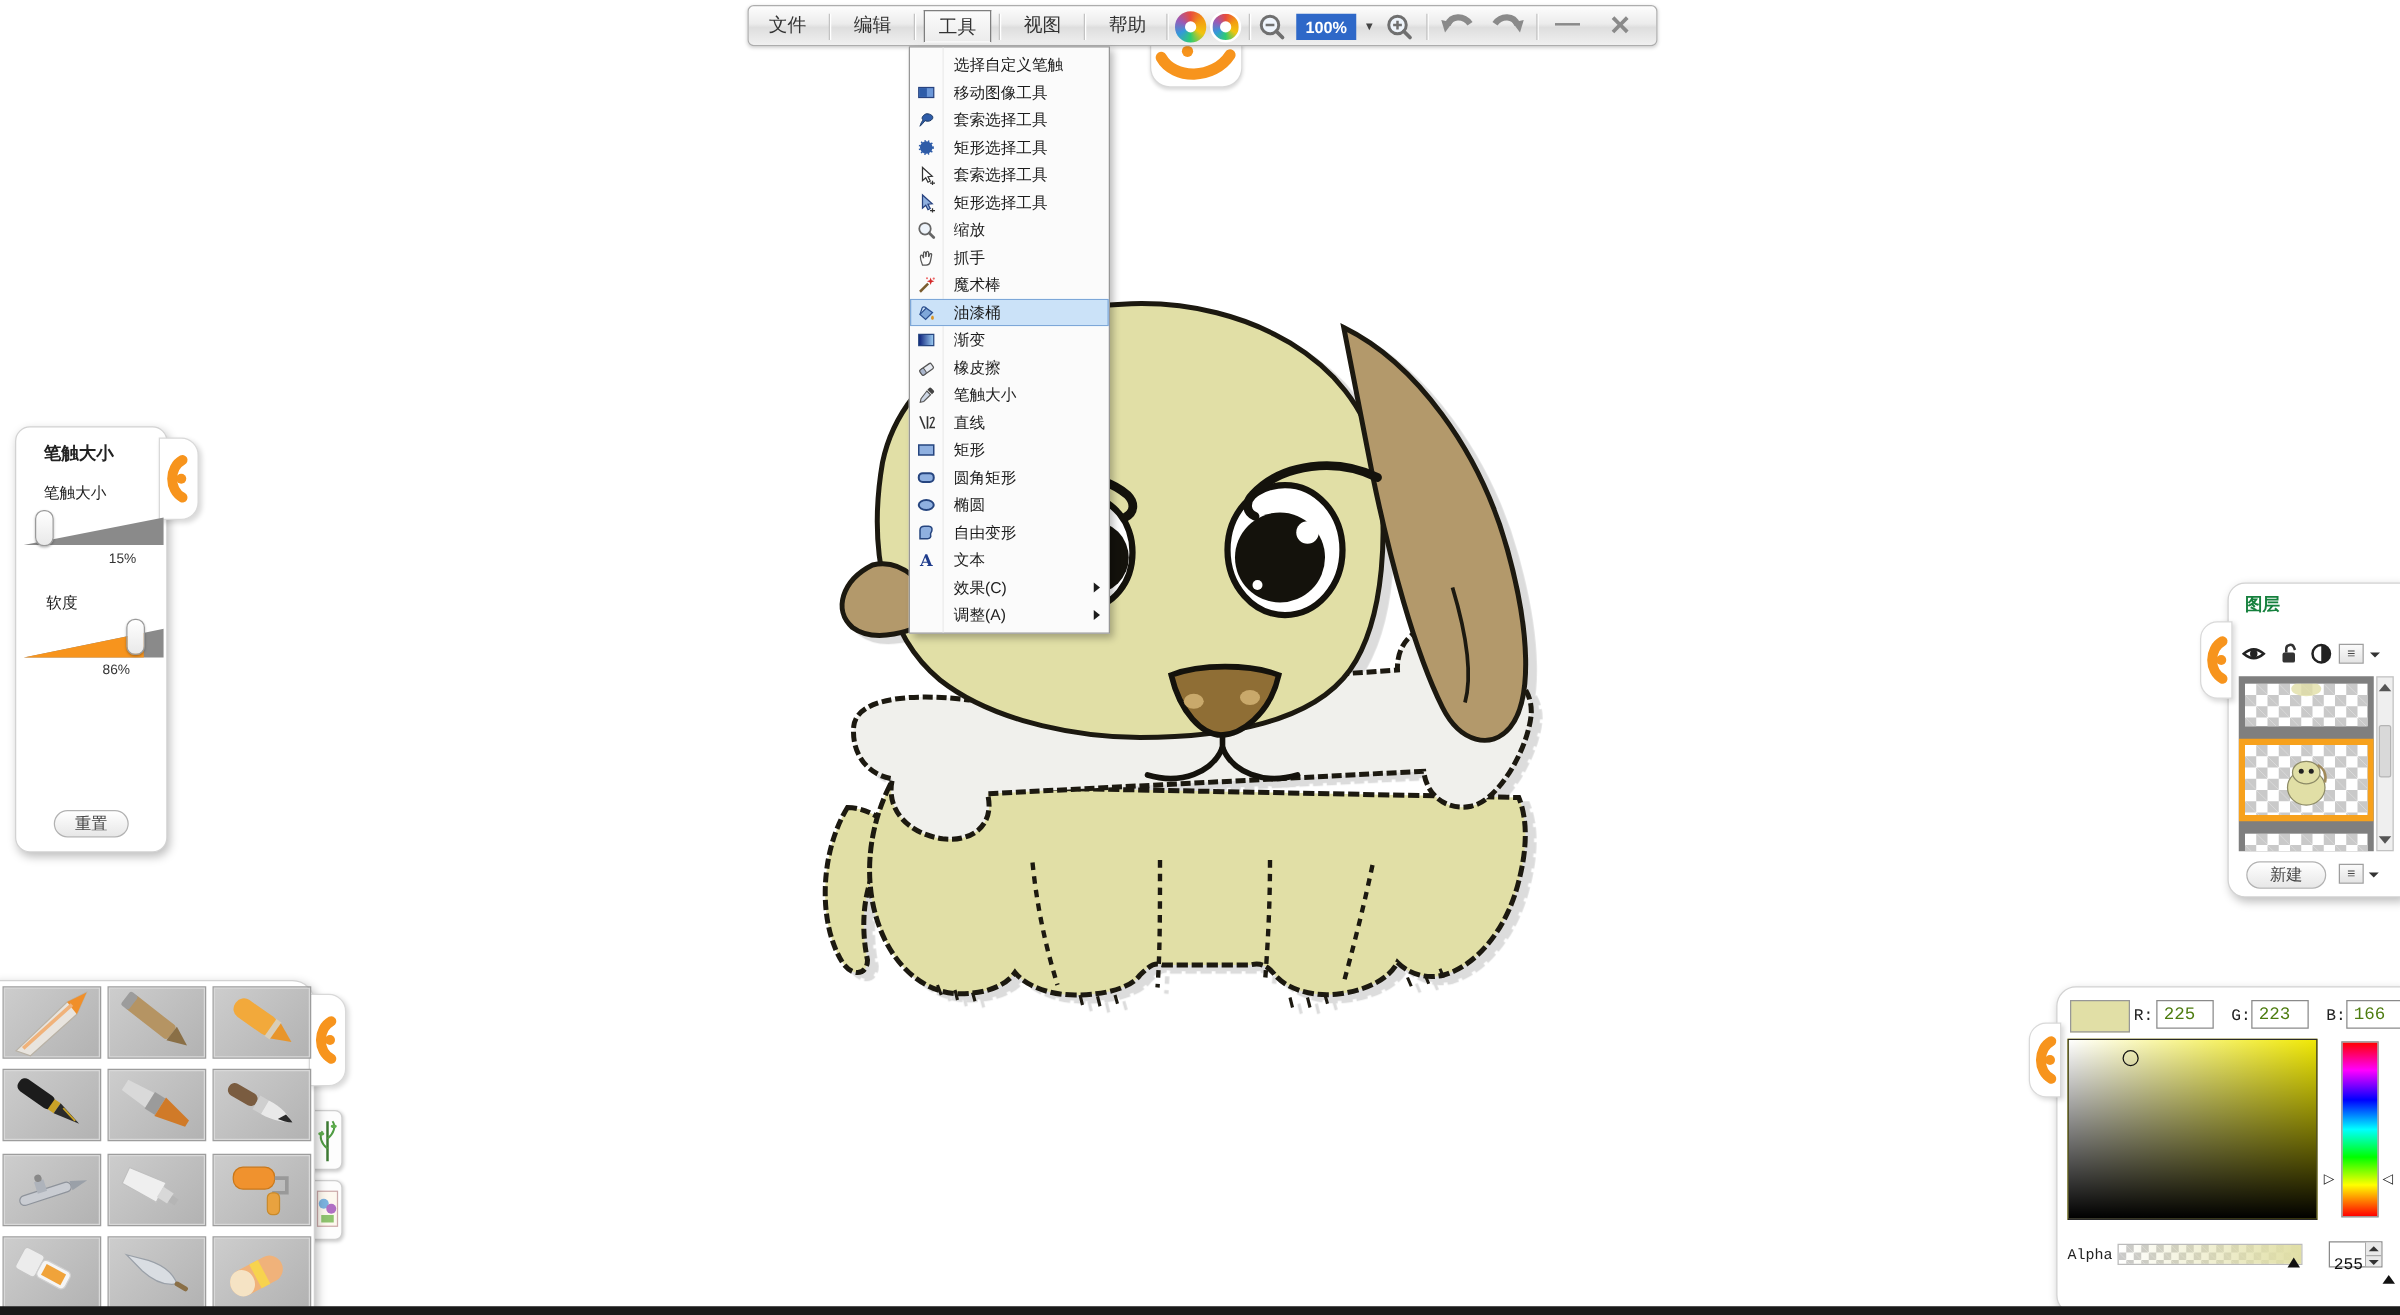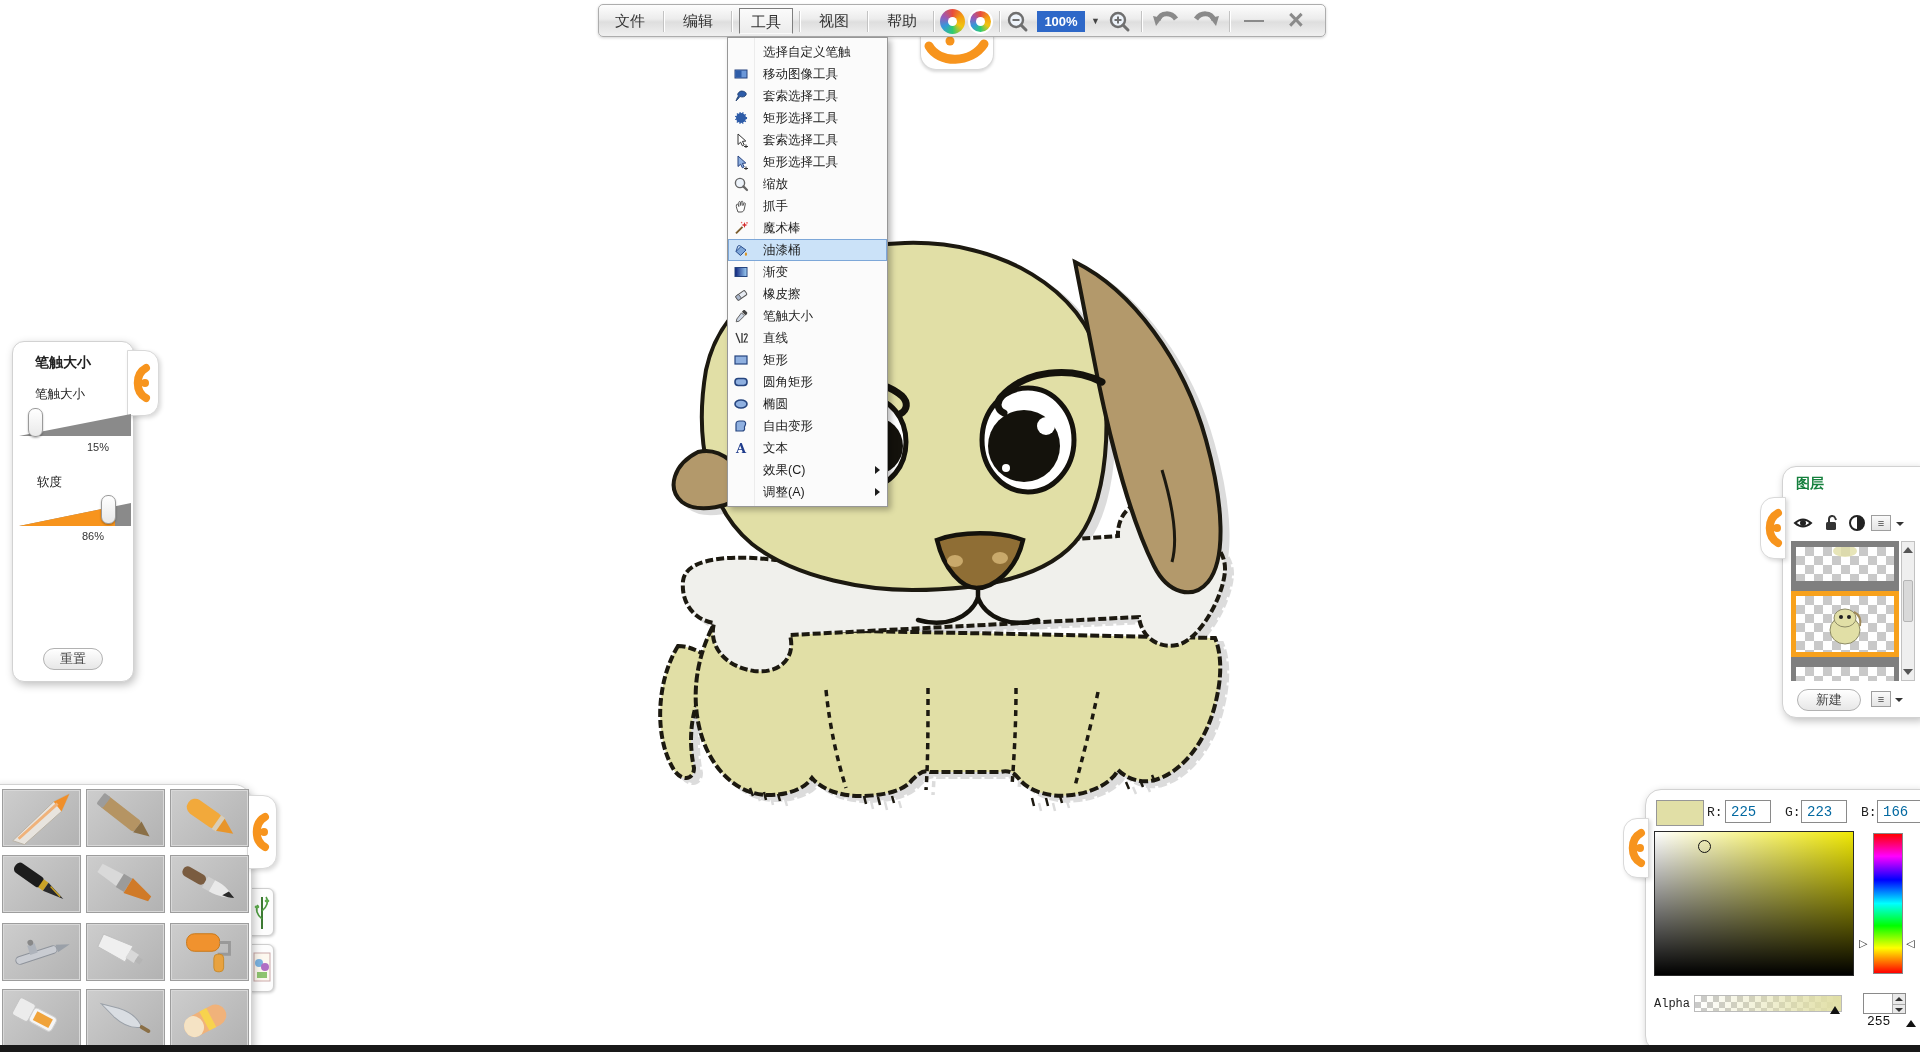--- a/index.html
+++ b/index.html
@@ -98,39 +98,39 @@
     border-left:4px solid transparent; border-right:4px solid transparent; }
 
   
   #color-panel { left:1645px; top:789px; width:277px; height:263px; border-radius:16px 0 0 16px; }
   .swatch { position:absolute; left:10px; top:10px; width:48px; height:26px;
     background:#e1dfa6; border:1px solid #979797; }
   .clabel { position:absolute; font-family:"Liberation Mono","DejaVu Sans Mono",monospace;
     font-size:13px; color:#222; top:15px; }
   .cinput { position:absolute; top:10px; width:46px; height:23px; border:1px solid #8a8a8a;
     font-family:"Liberation Mono","DejaVu Sans Mono",monospace; font-size:14px; padding-left:5px;
-    background:#fff; color:#0369a1; }
+    background:#fff; color:#4d7c0f; }
   .svsquare { position:absolute; left:8px; top:41px; width:200px; height:145px;
     border:1px solid #2a2a2a; background-color:hsl(58,96%,48%);
     background-image:linear-gradient(to top,#000,rgba(0,0,0,0)),
       linear-gradient(to right,#fff,rgba(255,255,255,0)); }
   .svmarker { position:absolute; left:43px; top:8px; width:13px; height:13px; border:1.6px solid #111;
     border-radius:50%; }
   .huebar { position:absolute; left:227px; top:43px; width:30px; height:141px; border:1px solid #888;
     background:linear-gradient(to bottom,#f00 0%,#f0f 16%,#00f 33%,#0ff 50%,#0f0 66%,#ff0 82%,#f00 100%); }
   .huemark { position:absolute; font-size:11px; color:#222; line-height:11px; }
   .alphabar { position:absolute; left:48px; top:205px; width:148px; height:17px; border:1px solid #bbb;
     background-size:12px 12px; background-position:0 0,6px 6px; }
   .alphafill { position:absolute; inset:0;
     background:linear-gradient(to right,rgba(225,223,166,0),rgba(225,223,166,1)); }
   .alphamark { position:absolute; right:1px; bottom:-3px; width:0; height:0;
     border-bottom:8px solid #111; border-left:5px solid transparent; border-right:5px solid transparent; }
   .spinbox { position:absolute; left:217px; top:203px; width:43px; height:21px; border:1px solid #8a8a8a;
     background:#fff; }
-  .spinval { position:absolute; left:3px; top:20px; font-family:"Liberation Mono","DejaVu Sans Mono",monospace;
+  .spinval { position:absolute; left:3px; top:10px; font-family:"Liberation Mono","DejaVu Sans Mono",monospace;
     font-size:13px; color:#111; }
   .spincol { position:absolute; right:0; top:0; width:13px; height:19px; border-left:1px solid #aaa; }
   .spinbtn { position:absolute; left:0; width:12px; height:9.5px; background:#e9e9e9; text-align:center; }
   .spinbtn .drop-caret { left:2px; top:3px; }
 
   .bottom-strip { position:absolute; left:0; bottom:0; width:1920px; height:7px;
     background:#191919; z-index:90; }
 
   svg { display:block; }
   .abs { position:absolute; }

